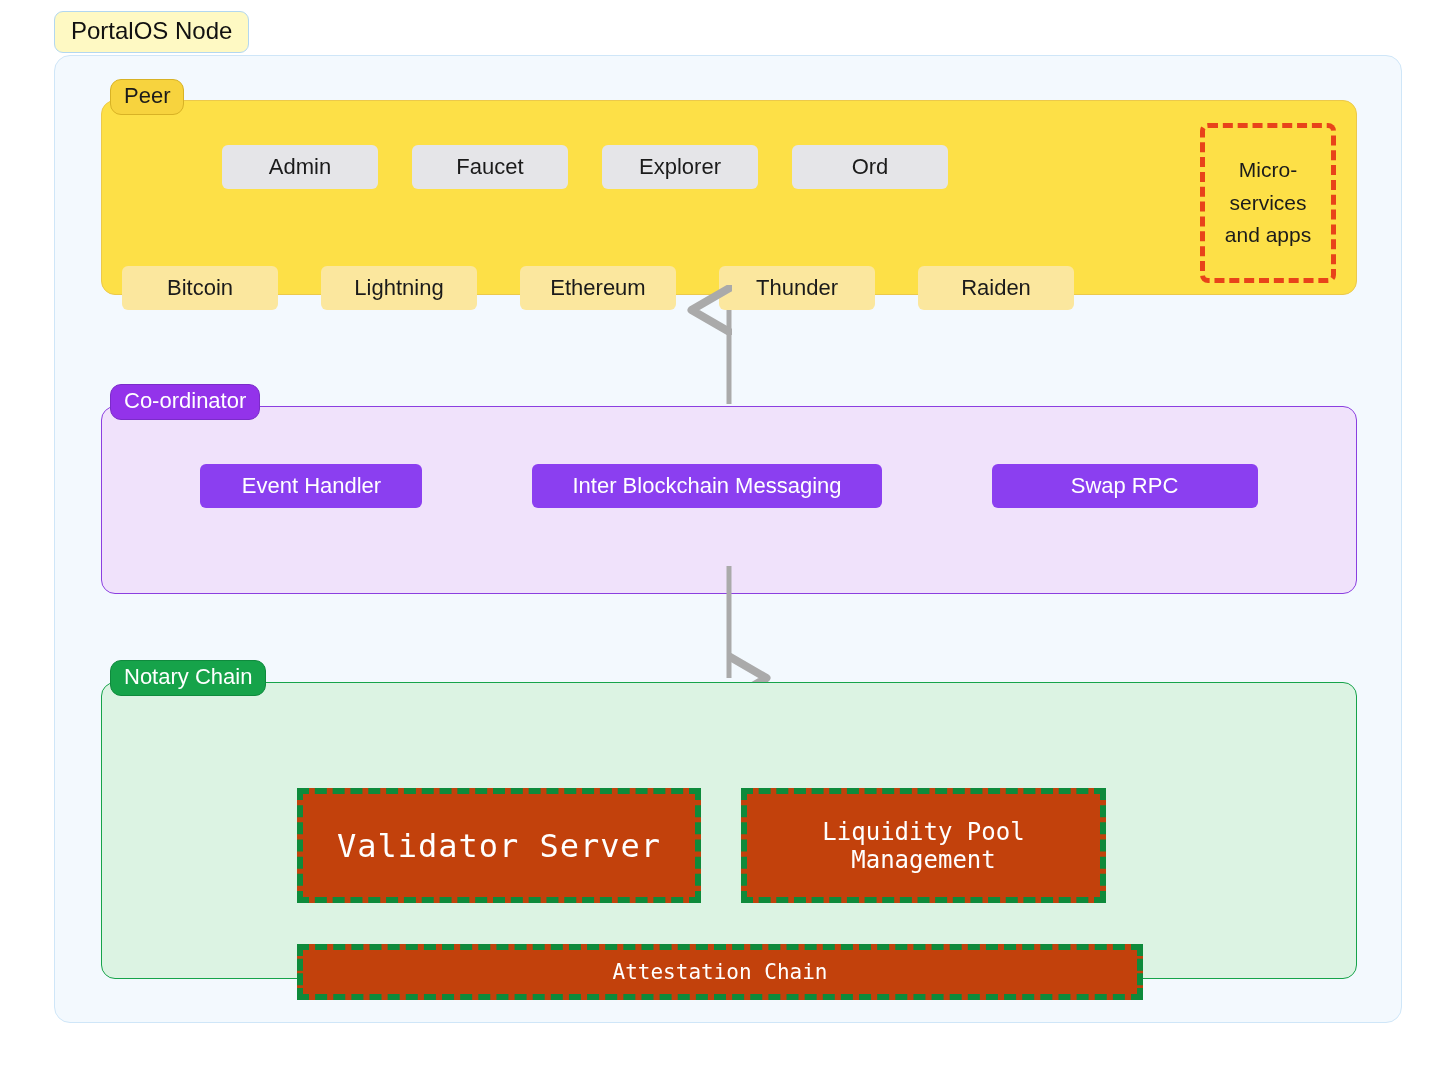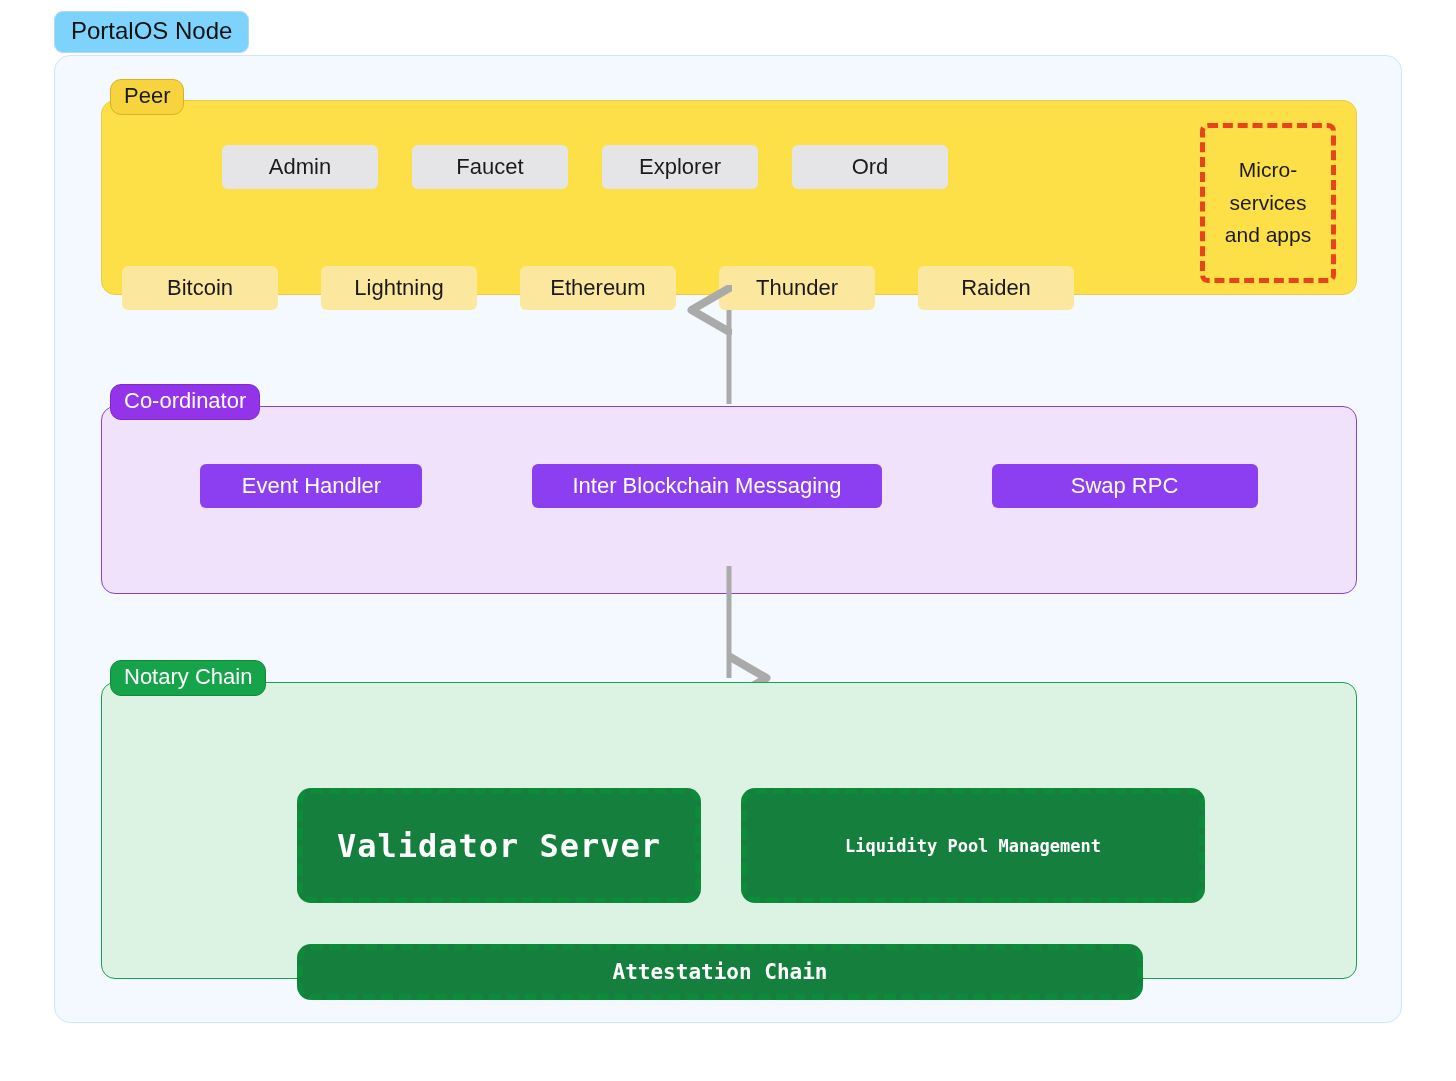--- a/index.html
+++ b/index.html
@@ -14,21 +14,21 @@
     position: relative;
     overflow: hidden;
     color: #1b1b1b;
   }
 
   
   #diagram-title {
     position: absolute;
     left: 54px;
     top: 11px;
-    background: #7dd3fc;
+    background: #fef9c3;
     border: 1px solid #b2d7f0;
     border-radius: 9px;
     padding: 7px 16px 9px 16px;
     font-size: 24px;
     line-height: 1;
     color: #111111;
     white-space: nowrap;
   }
 
   
@@ -206,42 +206,41 @@
   
   #notary-top-row {
     position: absolute;
     left: 195px;
     top: 105px;
     display: flex;
     gap: 40px;
     align-items: stretch;
   }
   .notary-block {
-    background: #15803d;
+    background: #c2410c;
     border: 6px dashed #0e8a3b;
-    border-radius: 14px;
+    border-radius: 0;
     box-sizing: border-box;
     color: #ffffff;
     font-family: "DejaVu Sans Mono", "Liberation Mono", monospace;
     display: flex;
     align-items: center;
     justify-content: center;
     text-align: center;
-    font-weight: bold;
   }
   #validator-server {
     width: 404px;
     height: 115px;
     font-size: 32px;
     letter-spacing: 1px;
   }
   #liquidity-pool {
-    width: 464px;
+    width: 365px;
     height: 115px;
-    font-size: 17px;
+    font-size: 24px;
   }
   #attestation-chain {
     position: absolute;
     left: 195px;
     top: 261px;
     width: 846px;
     height: 56px;
     font-size: 21px;
   }
 

